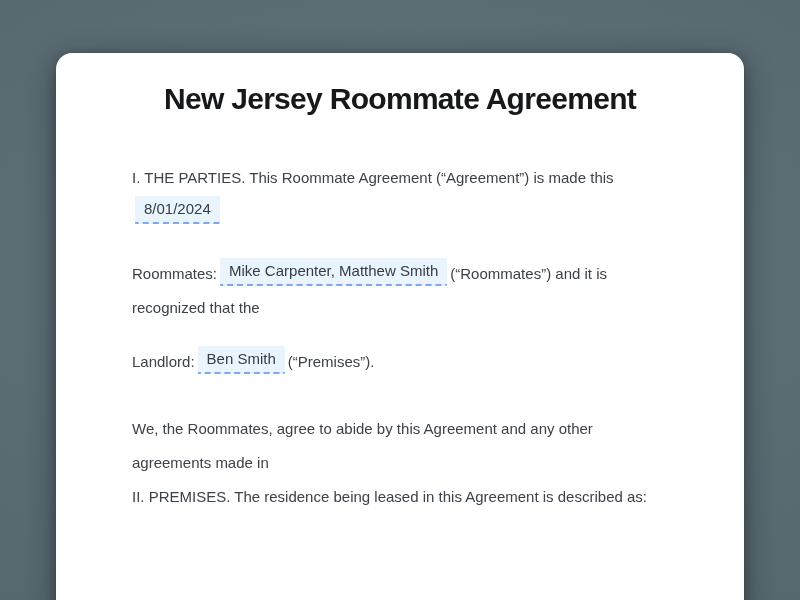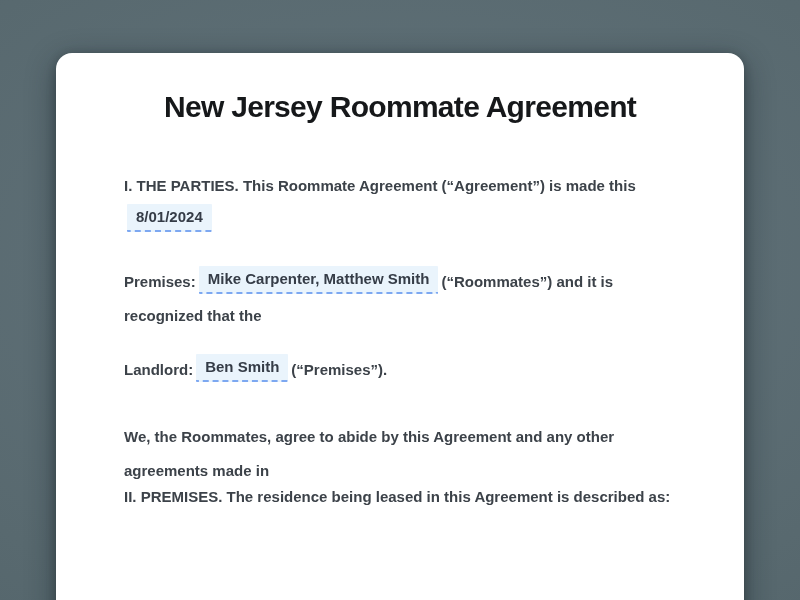--- a/index.html
+++ b/index.html
@@ -16,35 +16,35 @@
   .card {
     position: absolute;
     left: 56px; top: 53px;
     width: 688px; height: 600px;
     background: #ffffff;
     border-radius: 16px;
     box-shadow: 0 8px 30px rgba(15, 25, 30, 0.45), 0 2px 10px rgba(15, 25, 30, 0.30);
   }
   .card-inner { padding: 28px 68px 0 68px; }
   .doc-title {
-    margin: 8px;
+    margin: 0;
     font-size: 30px;
     line-height: 36px;
     font-weight: 700;
     letter-spacing: -0.7px;
     text-align: center;
     color: #16181a;
   }
   .doc-body {
     margin-top: 44px;
     font-size: 15px;
     line-height: 34px;
     color: #3c4249;
   }
-  .doc-body p { margin: 0; font-weight: bold; }
+  .doc-body p { margin: 8px; }
   .gap-roommates { margin-top: 28px !important; }
   .gap-landlord  { margin-top: 20px !important; }
   .gap-agree     { margin-top: 33px !important; }
   .gap-premises  { margin-top: -8px !important; }
   .fld {
     display: inline-block;
     background: #eaf4fc;
     color: #353c47;
     line-height: 26px;
     padding: 0 9px;
@@ -62,21 +62,21 @@
 
 <div class="card">
   <div class="card-inner">
 
     <h1 class="doc-title">New Jersey Roommate Agreement</h1>
 
     <div class="doc-body">
 
       <p><span>I. THE PARTIES. This Roommate Agreement (“Agreement”) is made this</span><span class="fld">8/01/2024</span></p>
 
-      <p class="gap-roommates"><span>Premises:</span><span class="fld">Mike Carpenter, Matthew Smith</span><span>(“Roommates”) and it is recognized that the</span></p>
+      <p class="gap-roommates"><span>Roommates:</span><span class="fld">Mike Carpenter, Matthew Smith</span><span>(“Roommates”) and it is recognized that the</span></p>
 
       <p class="gap-landlord"><span>Landlord:</span><span class="fld">Ben Smith</span><span>(“Premises”).</span></p>
 
       <p class="gap-agree"><span>We, the Roommates, agree to abide by this Agreement and any other agreements made in</span></p>
 
       <p class="gap-premises"><span>II. PREMISES. The residence being leased in this Agreement is described as:</span></p>
 
     </div>
   </div>
 </div>

